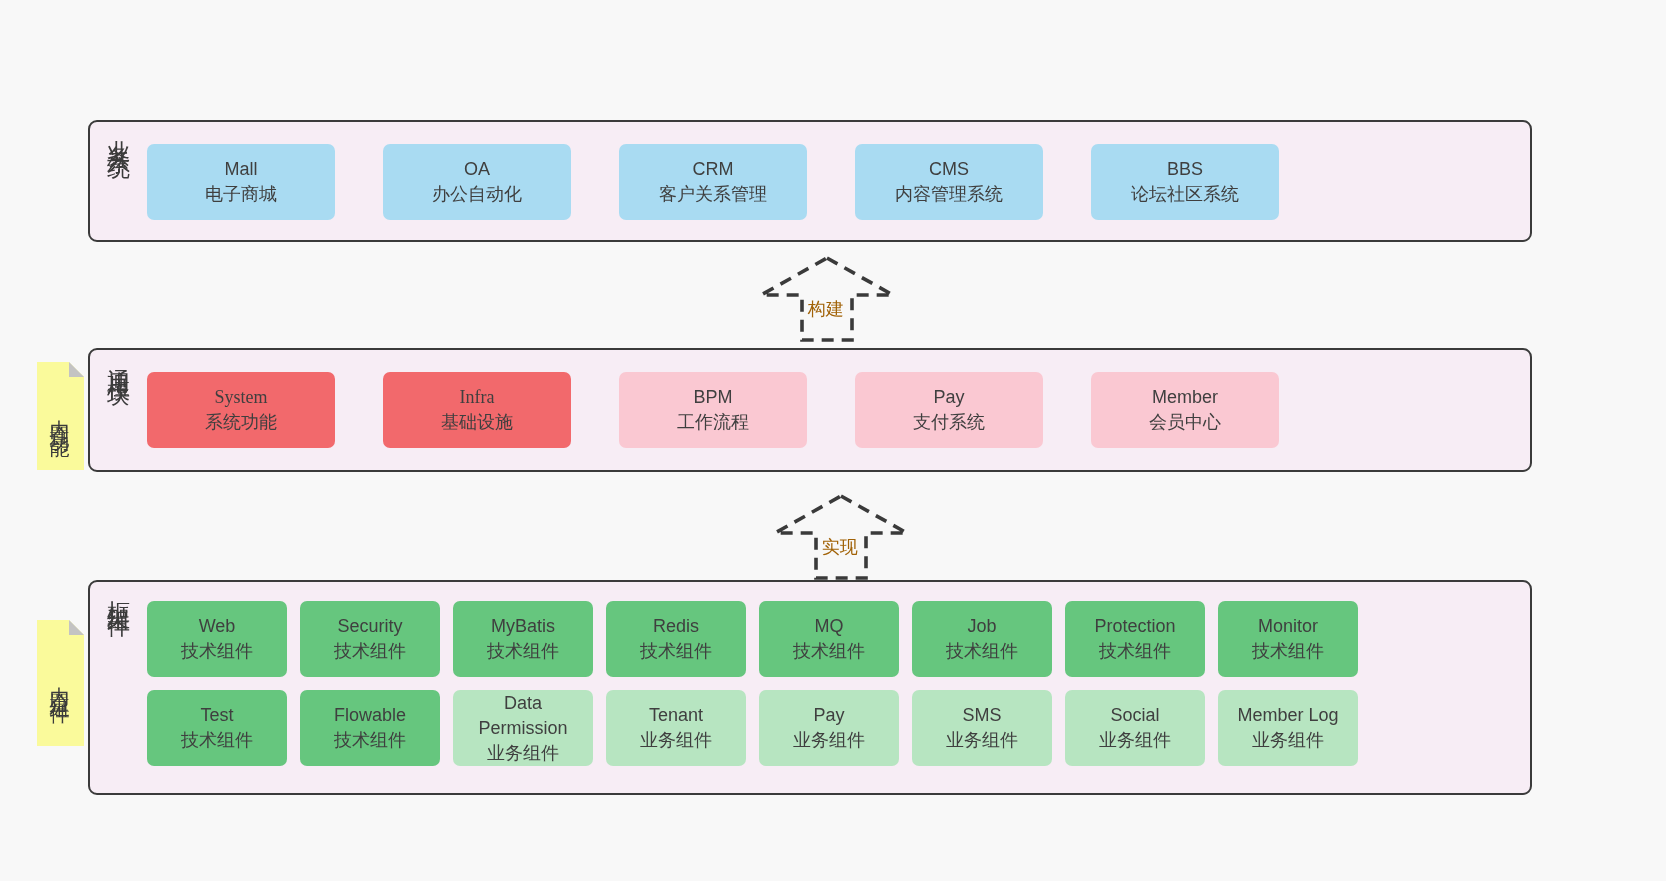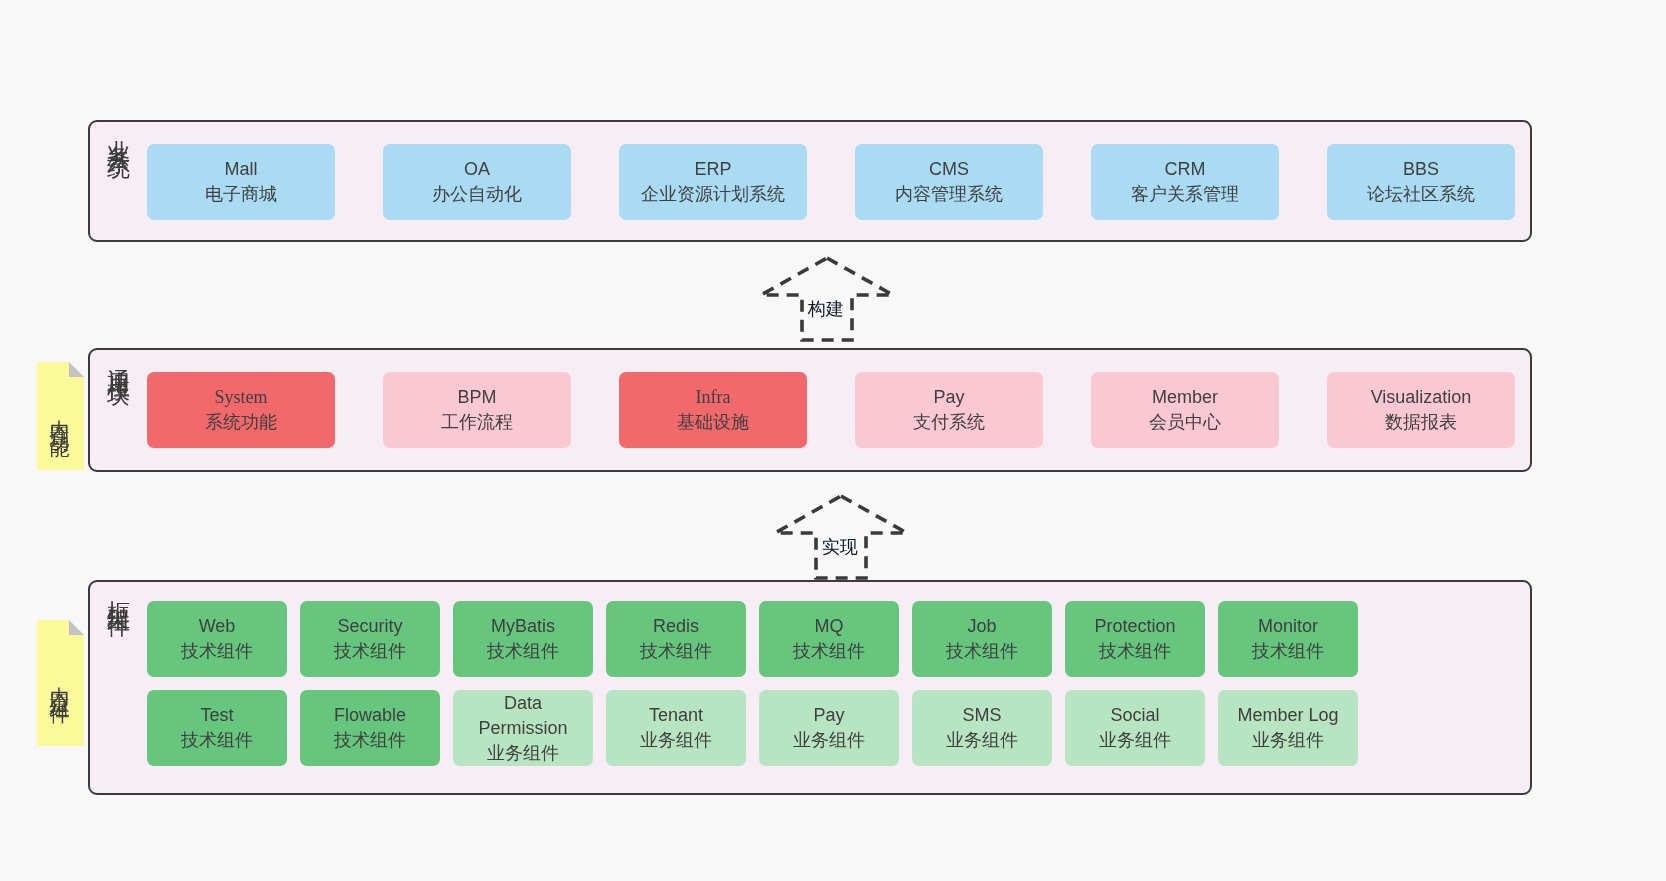--- a/index.html
+++ b/index.html
@@ -102,51 +102,47 @@
     z-index:3;
   }
   .arrow svg{display:block;width:140px;height:88px;}
   .arrow-label{
     position:absolute;
     left:50%;top:42px;
     transform:translateX(-53%);
     background:var(--page-bg,#f8f8f8);
     font-size:18px;
     padding:0 3px;
-    color:#0f172a;
+    color:#a16207;
     white-space:nowrap;
   }
 </style>
 </head>
 <body>
 
 <div class="stage">
 
   <section class="layer" style="top:120px;height:122px;">
     <div class="layer-label">业务系统</div>
     <div class="boxes boxes-6" id="boxes-0">
         <div class="box blue">
           <div class="box-title">Mall</div>
           <div class="box-subtitle">电子商城</div>
         </div>
         <div class="box blue">
           <div class="box-title">OA</div>
           <div class="box-subtitle">办公自动化</div>
         </div>
         <div class="box blue">
-          <div class="box-title">ERP</div>
-          <div class="box-subtitle">企业资源计划系统</div>
+          <div class="box-title">CRM</div>
+          <div class="box-subtitle">客户关系管理</div>
         </div>
         <div class="box blue">
           <div class="box-title">CMS</div>
           <div class="box-subtitle">内容管理系统</div>
-        </div>
-        <div class="box blue">
-          <div class="box-title">CRM</div>
-          <div class="box-subtitle">客户关系管理</div>
         </div>
         <div class="box blue">
           <div class="box-title">BBS</div>
           <div class="box-subtitle">论坛社区系统</div>
         </div>
       </div>
   </section>
 
   <div class="arrow" style="left:757px;top:255px;">
     <svg viewBox="0 0 140 88">
@@ -161,39 +157,35 @@
     <span class="note-text">内置功能</span>
   </div>
 
   <section class="layer" style="top:348px;height:124px;">
     <div class="layer-label">通用模块</div>
     <div class="boxes boxes-6" id="boxes-1">
         <div class="box red">
           <div class="box-title">System</div>
           <div class="box-subtitle">系统功能</div>
         </div>
+        <div class="box red">
+          <div class="box-title">Infra</div>
+          <div class="box-subtitle">基础设施</div>
+        </div>
         <div class="box pink">
           <div class="box-title">BPM</div>
           <div class="box-subtitle">工作流程</div>
         </div>
-        <div class="box red">
-          <div class="box-title">Infra</div>
-          <div class="box-subtitle">基础设施</div>
-        </div>
         <div class="box pink">
           <div class="box-title">Pay</div>
           <div class="box-subtitle">支付系统</div>
         </div>
         <div class="box pink">
           <div class="box-title">Member</div>
           <div class="box-subtitle">会员中心</div>
-        </div>
-        <div class="box pink">
-          <div class="box-title">Visualization</div>
-          <div class="box-subtitle">数据报表</div>
         </div>
       </div>
   </section>
 
   <div class="arrow" style="left:771px;top:493px;">
     <svg viewBox="0 0 140 88">
       <path d="M70 3 L136 40 L95 40 L95 85 L45 85 L45 40 L4 40 Z" fill="none" stroke="#3a3a3a" stroke-width="3.6" stroke-dasharray="12 8" stroke-linejoin="miter"></path>
     </svg>
     <div class="arrow-label">实现</div>
   </div>

